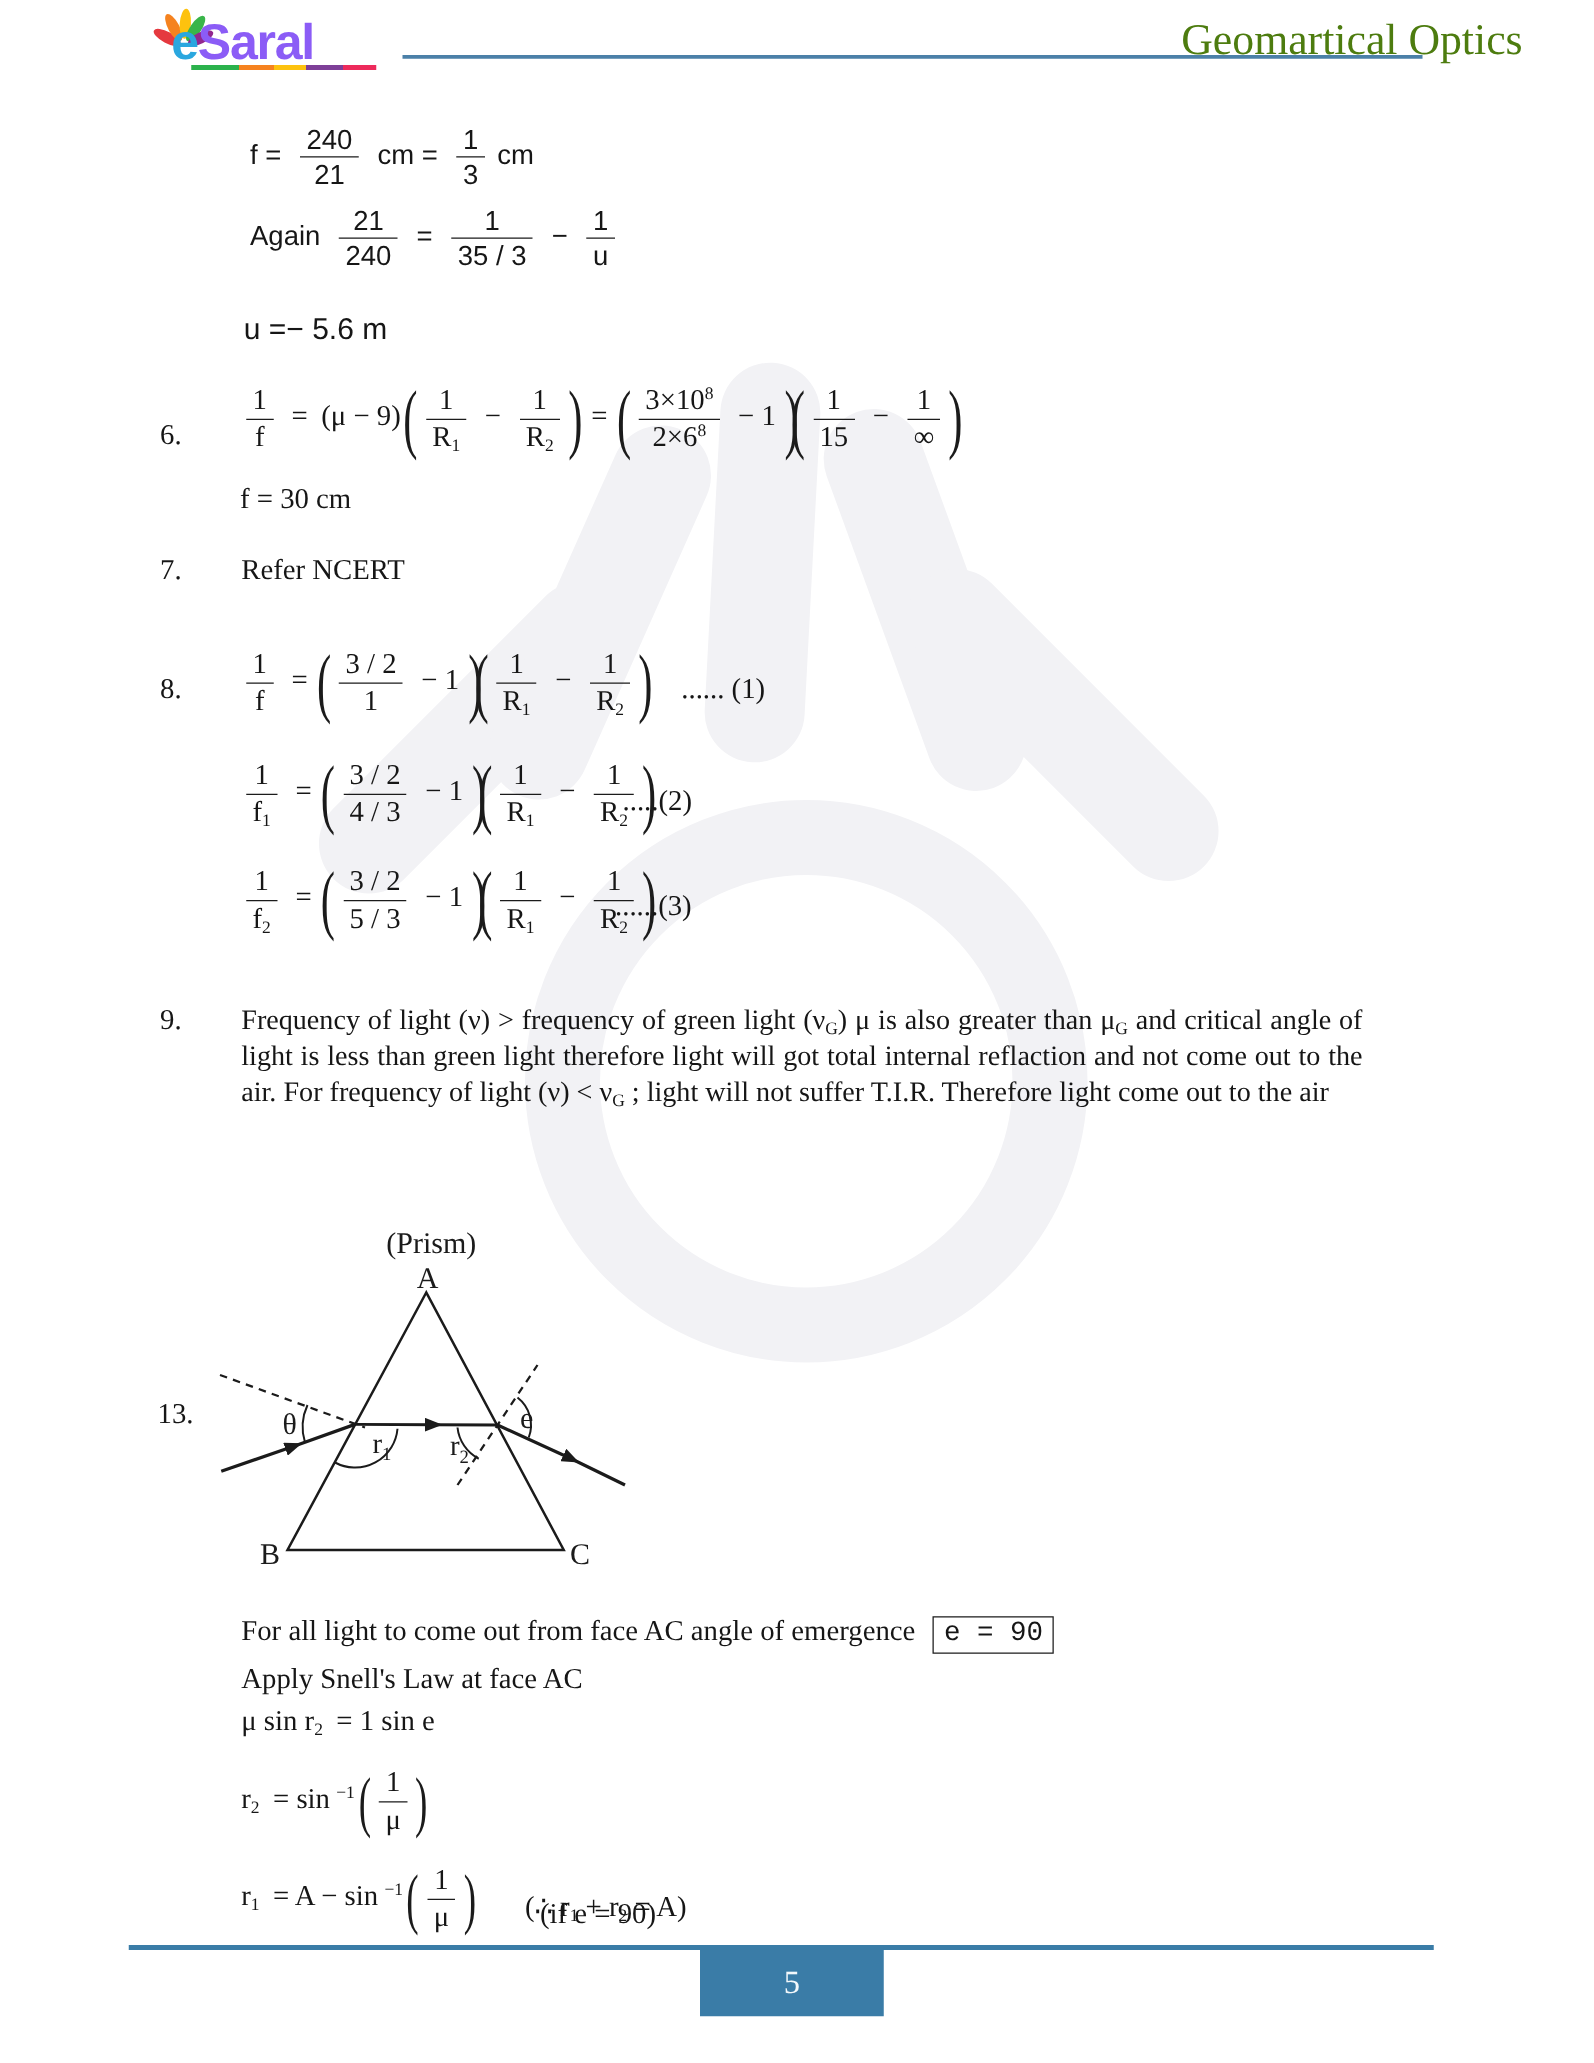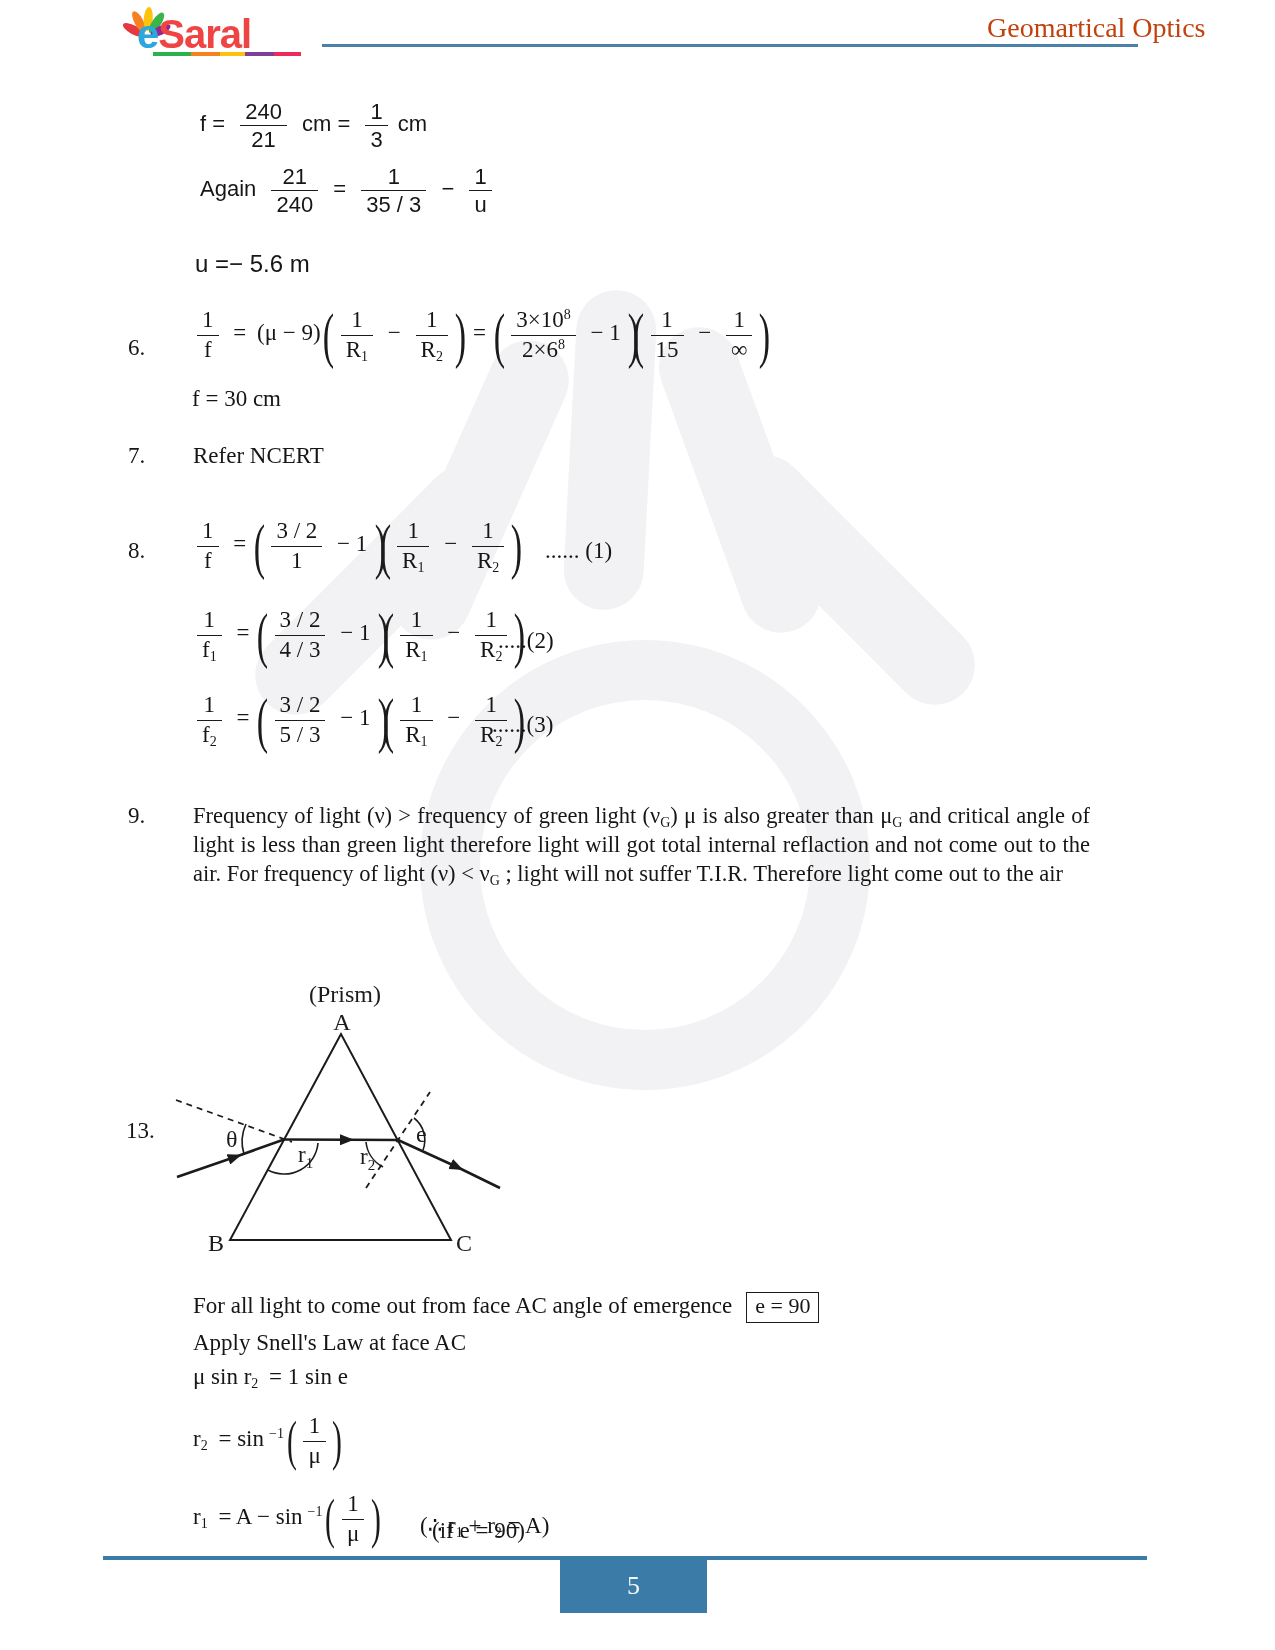--- a/index.html
+++ b/index.html
@@ -13,31 +13,31 @@
   .frac{display:inline-block;vertical-align:middle;text-align:center;margin:0 4px;}
   .frac .num{display:block;padding:0 5px 2px;line-height:1.05;}
   .frac .den{display:block;border-top:1.7px solid #1b1b1b;padding:2px 5px 0;line-height:1.05;}
   .bp{display:inline-block;vertical-align:middle;font-weight:400;line-height:1;transform:scaleX(.55);color:#1b1b1b;}
   .bp-m{font-size:62px;margin:0 -8px;}
   .bp-s{font-size:54px;margin:0 -7px;}
   sub{font-size:14px;line-height:0;position:relative;top:4px;vertical-align:baseline;}
   sup{font-size:14px;line-height:0;position:relative;top:-8px;vertical-align:baseline;}
   .inum{position:absolute;left:128px;font-size:23px;}
   .para{position:absolute;left:193px;top:801px;width:897px;font-size:22.5px;line-height:29px;text-align:justify;}
-  .ebox{display:inline-block;border:1.6px solid #1b1b1b;padding:0px 8px 3px;margin-left:14px;font-size:22px;}
+  .ebox{display:inline-block;border:1.6px solid #1b1b1b;padding:0px 8px 3px;margin-left:14px;font-size:22px;font-family:Liberation Mono, monospace;}
   
   .logo{position:absolute;left:125px;top:4px;width:190px;height:56px;}
   .hand{position:absolute;left:-4px;top:-1px;}
   .logo-text{position:absolute;left:12px;top:10px;font-family:"Liberation Sans",sans-serif;
              font-weight:bold;font-size:40px;line-height:1;letter-spacing:-1px;}
   .logo-e{color:#2aa7df;}
-  .logo-saral{color:#ef4444;}
+  .logo-saral{color:#8b5cf6;}
   .logo-underline{position:absolute;left:28px;top:48px;width:148px;height:4px;
       background:linear-gradient(to right,#2bb24c 0 26%,#f6821f 26% 45%,#fdc20e 45% 62%,#7e3f98 62% 82%,#ed2a5b 82% 100%);}
-  .htitle{position:absolute;left:987px;top:12px;font-size:28px;color:#c2410c;}
+  .htitle{position:absolute;left:945px;top:12px;font-size:35px;color:#4d7c0f;}
   .hrule{position:absolute;left:322px;top:44px;width:816px;height:3px;background:#4b80a8;}
   
   .frule{position:absolute;left:103px;top:1556px;width:1044px;height:4px;background:#3a7ca7;}
   .fbox{position:absolute;left:560px;top:1558px;width:147px;height:55px;background:#3a7ca7;
         display:flex;align-items:center;justify-content:center;color:#f3f8fb;font-size:26px;}
   
   .wm{position:absolute;left:0;top:0;width:1275px;height:1650px;}
   .wm-ring{position:absolute;left:420px;top:640px;width:330px;height:330px;border:60px solid #f2f2f5;border-radius:50%;}
   .wm-f{position:absolute;width:80px;height:320px;background:#f2f2f5;border-radius:45px;}
   .wm-f1{left:340px;top:430px;transform:rotate(45deg);}

